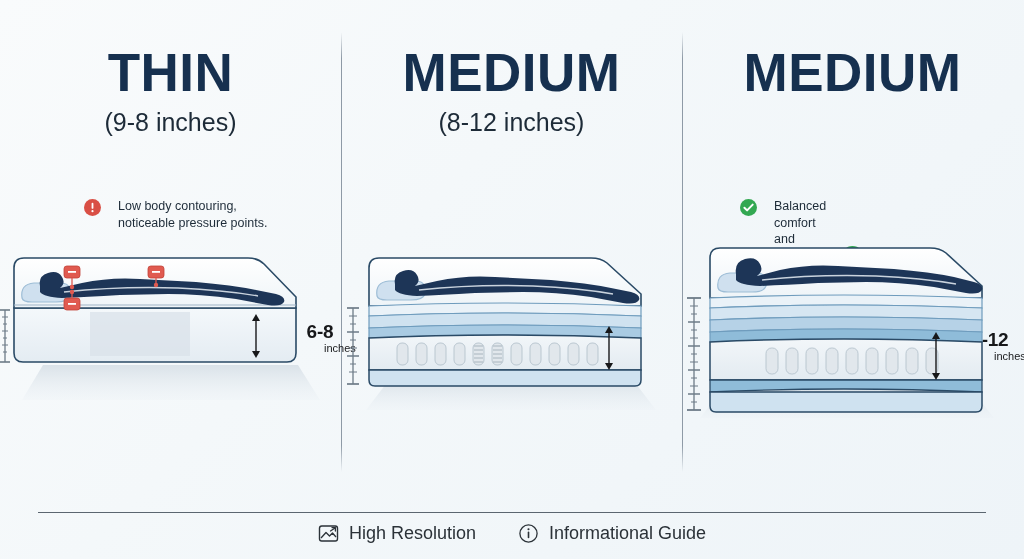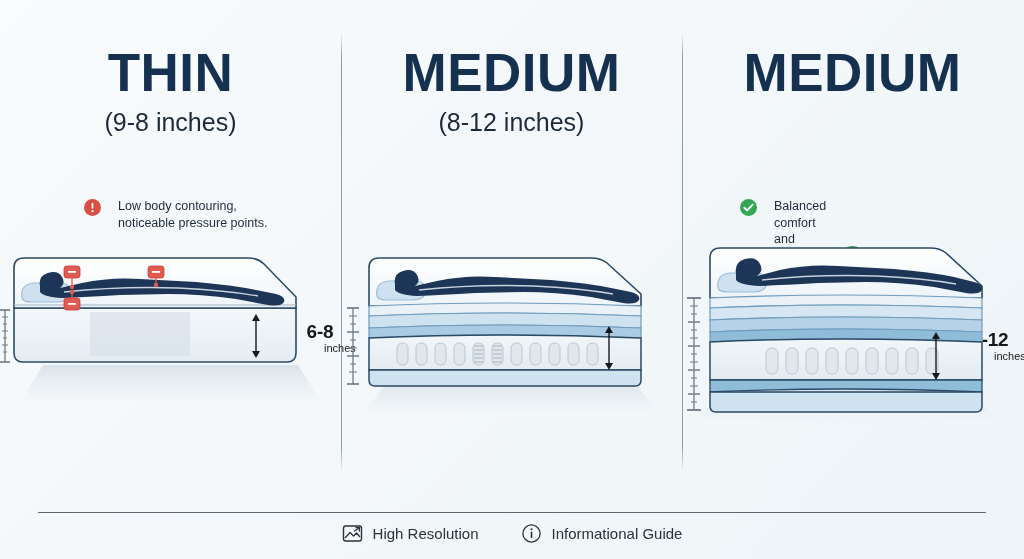--- a/index.html
+++ b/index.html
@@ -157,21 +157,21 @@
     width: 1024px;
     display: flex;
     justify-content: center;
     align-items: center;
     gap: 42px;
   }
   .footer-item {
     display: flex;
     align-items: center;
     gap: 9px;
-    font-size: 15px;
+    font-size: 18px;
     color: #2b3238;
   }
   .footer-icon {
     width: 22px;
     height: 22px;
     display: flex;
     align-items: center;
     justify-content: center;
   }
   .footer-icon svg { display: block; }

